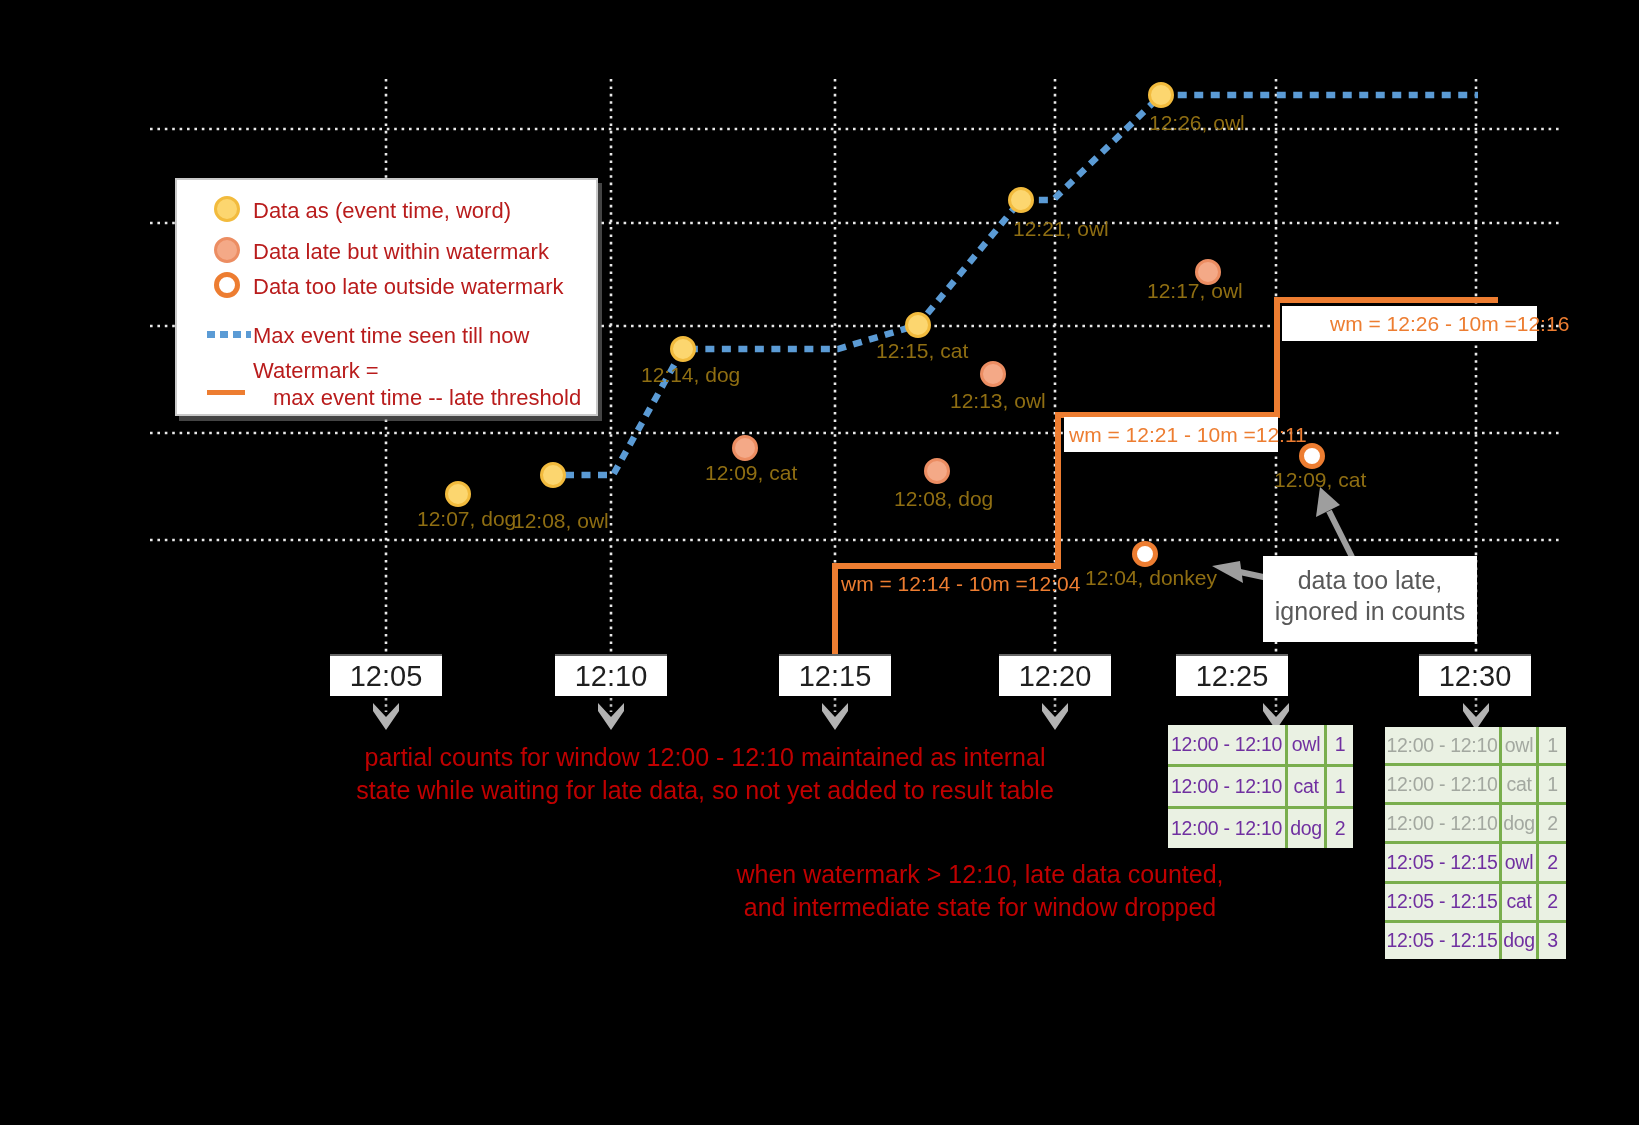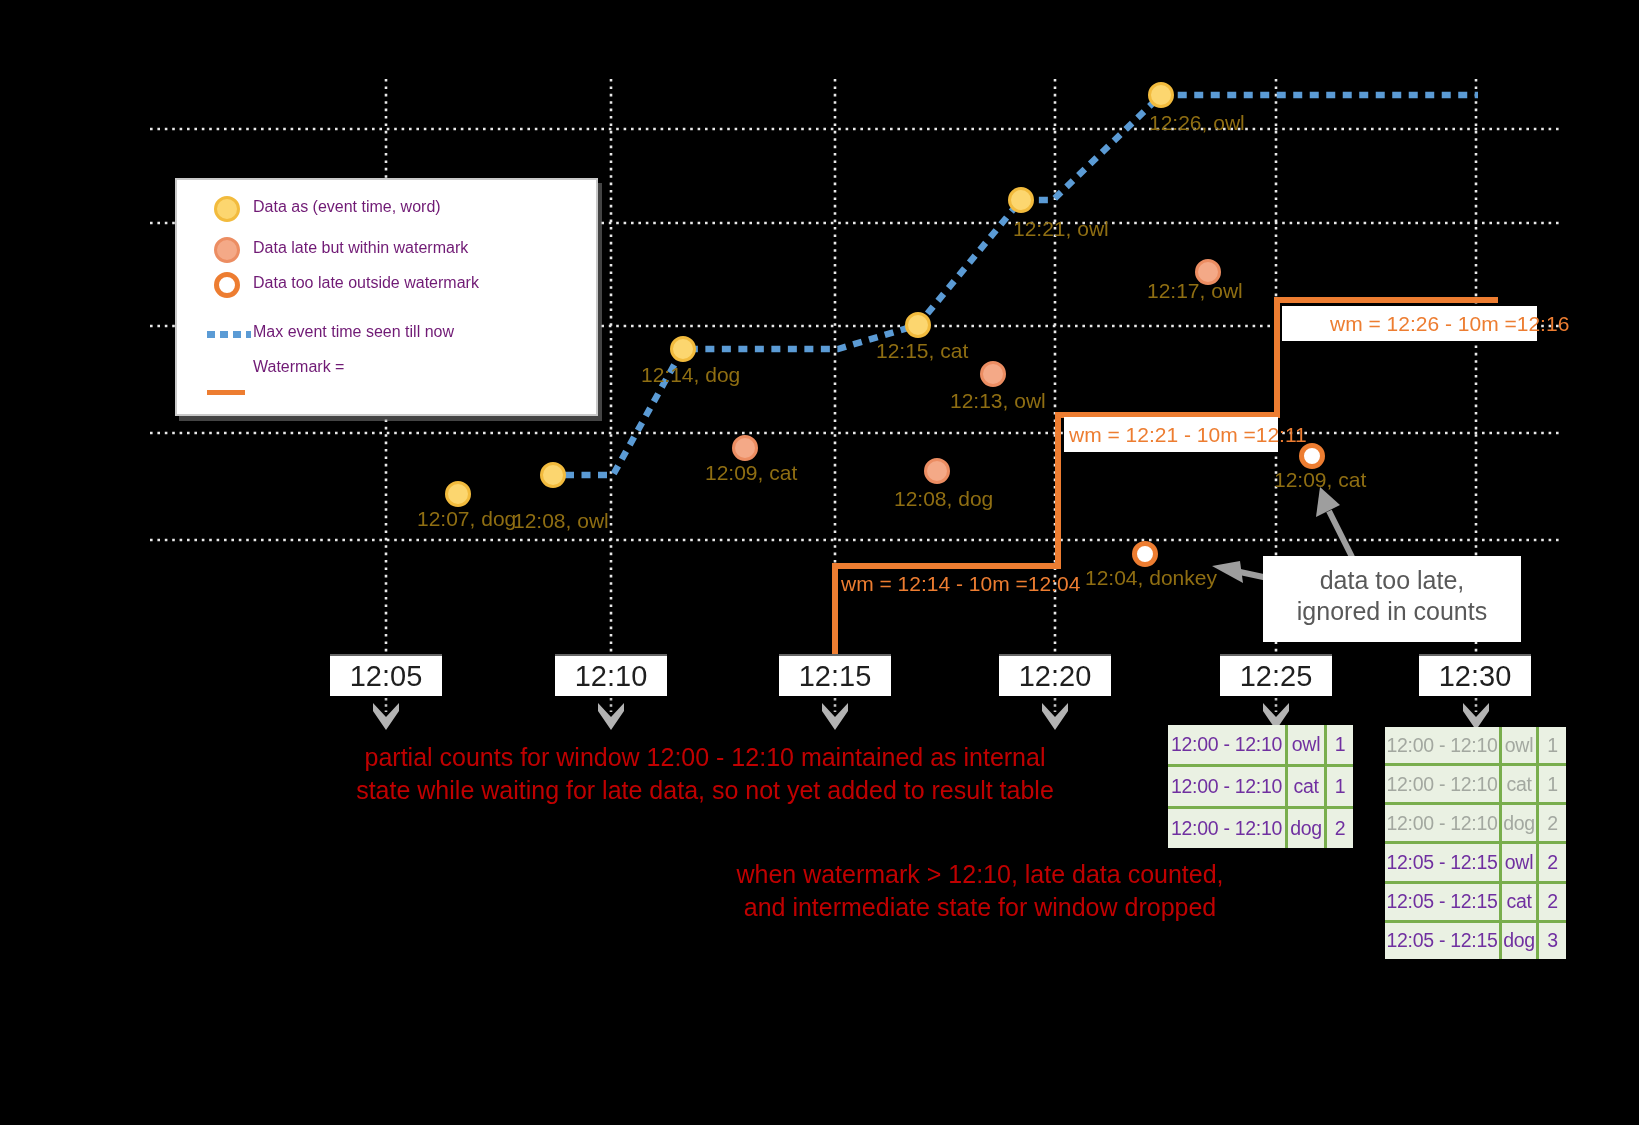--- a/index.html
+++ b/index.html
@@ -11,40 +11,40 @@
   .pt{position:absolute;width:26px;height:26px;border-radius:50%;box-sizing:border-box;}
   .pt.yellow{background:#FCD66F;border:3px solid #F2BB3D;}
   .pt.salmon{background:#F4A987;border:3px solid #EC8D62;}
   .pt.open{background:#FFFFFF;border:5px solid #ED7D31;}
   .ptlabel{position:absolute;font-size:21px;color:#8F6E12;white-space:nowrap;}
 
   
   #legend{position:absolute;left:175px;top:178px;width:423px;height:238px;background:#FFF;
           border:2px solid #C9C9C9;box-sizing:border-box;box-shadow:4px 5px 0 rgba(150,150,150,.45);}
   .lg-ic{position:absolute;width:26px;height:26px;border-radius:50%;box-sizing:border-box;}
-  .lg-txt{position:absolute;font-size:16px;color:#701a75;white-space:nowrap;}
+  .lg-txt{position:absolute;font-size:22px;color:#b91c1c;white-space:nowrap;}
   .lg-dash{position:absolute;left:30px;top:151px;width:44px;height:7px;
            background:repeating-linear-gradient(90deg,#5B9BD5 0 8px,transparent 8px 13px);}
   .lg-oline{position:absolute;left:30px;top:210px;width:38px;height:5px;background:#ED7D31;}
 
   
   .axisbox{position:absolute;top:656px;width:112px;height:40px;background:#FFF;color:#1F1F1F;
            font-size:29px;line-height:40px;text-align:center;box-shadow:0 -2px 0 rgba(170,170,170,.6);}
 
   
   .wmtext{position:absolute;color:#ED7D31;font-size:21px;white-space:nowrap;}
   .wmbox{position:absolute;background:#FFF;color:#ED7D31;font-size:21px;line-height:35px;
          white-space:nowrap;padding:0 5px;}
 
   
   .rednote{position:absolute;color:#C00000;font-size:25px;line-height:33px;text-align:center;white-space:nowrap;}
   .rednote .bi{font-weight:bold;font-style:italic;}
 
   
-  #callout{position:absolute;left:1263px;top:556px;width:258px;height:77px;background:#FFF;
+  #callout{position:absolute;left:1263px;top:556px;width:214px;height:77px;background:#FFF;
            color:#595959;font-size:25px;line-height:31px;text-align:center;padding-top:9px;box-sizing:content-box;}
 
   
   .gtable{position:absolute;display:grid;background:#79AE4D;gap:3px;box-sizing:border-box;}
   #table1{left:1168px;top:725px;width:185px;height:123px;grid-template-columns:117px 36px 1fr;}
   #table2{left:1385px;top:727px;width:181px;height:232px;grid-template-columns:114px 34px 1fr;}
   .gcell{background:#EAF1E3;display:flex;align-items:center;justify-content:center;
          font-size:19.5px;color:#7030A0;letter-spacing:-0.3px;}
   .gcell.gray{color:#A3A8A0;}
 </style>
@@ -107,27 +107,28 @@
     <span class="lg-ic pt yellow" style="left:37px;top:16px;"></span>
     <span class="lg-txt" style="left:76px;top:18px;">Data as (event time, word)</span>
     <span class="lg-ic pt salmon" style="left:37px;top:57px;"></span>
     <span class="lg-txt" style="left:76px;top:59px;">Data late but within watermark</span>
     <span class="lg-ic pt open" style="left:37px;top:92px;"></span>
     <span class="lg-txt" style="left:76px;top:94px;">Data too late outside watermark</span>
     <span class="lg-dash"></span>
     <span class="lg-txt" style="left:76px;top:143px;">Max event time seen till now</span>
     <span class="lg-txt" style="left:76px;top:178px;">Watermark =</span>
     <span class="lg-oline"></span>
+    <span class="lg-txt" style="left:96px;top:205px;">max event time -- late threshold</span>
   </div>
 
   <div class="axisbox" style="left:330px;">12:05</div>
   <div class="axisbox" style="left:555px;">12:10</div>
   <div class="axisbox" style="left:779px;">12:15</div>
   <div class="axisbox" style="left:999px;">12:20</div>
-  <div class="axisbox" style="left:1220px;">12:25</div>
+  <div class="axisbox" style="left:1176px;">12:25</div>
   <div class="axisbox" style="left:1419px;">12:30</div>
 
   <div class="pt yellow" style="left:445px;top:481px;"></div>
   <div class="ptlabel" style="left:417px;top:507px;">12:07, dog</div>
   <div class="pt yellow" style="left:540px;top:462px;"></div>
   <div class="ptlabel" style="left:513px;top:509px;">12:08, owl</div>
   <div class="pt yellow" style="left:670px;top:336px;"></div>
   <div class="ptlabel" style="left:641px;top:363px;">12:14, dog</div>
   <div class="pt yellow" style="left:905px;top:312px;"></div>
   <div class="ptlabel" style="left:876px;top:339px;">12:15, cat</div>

